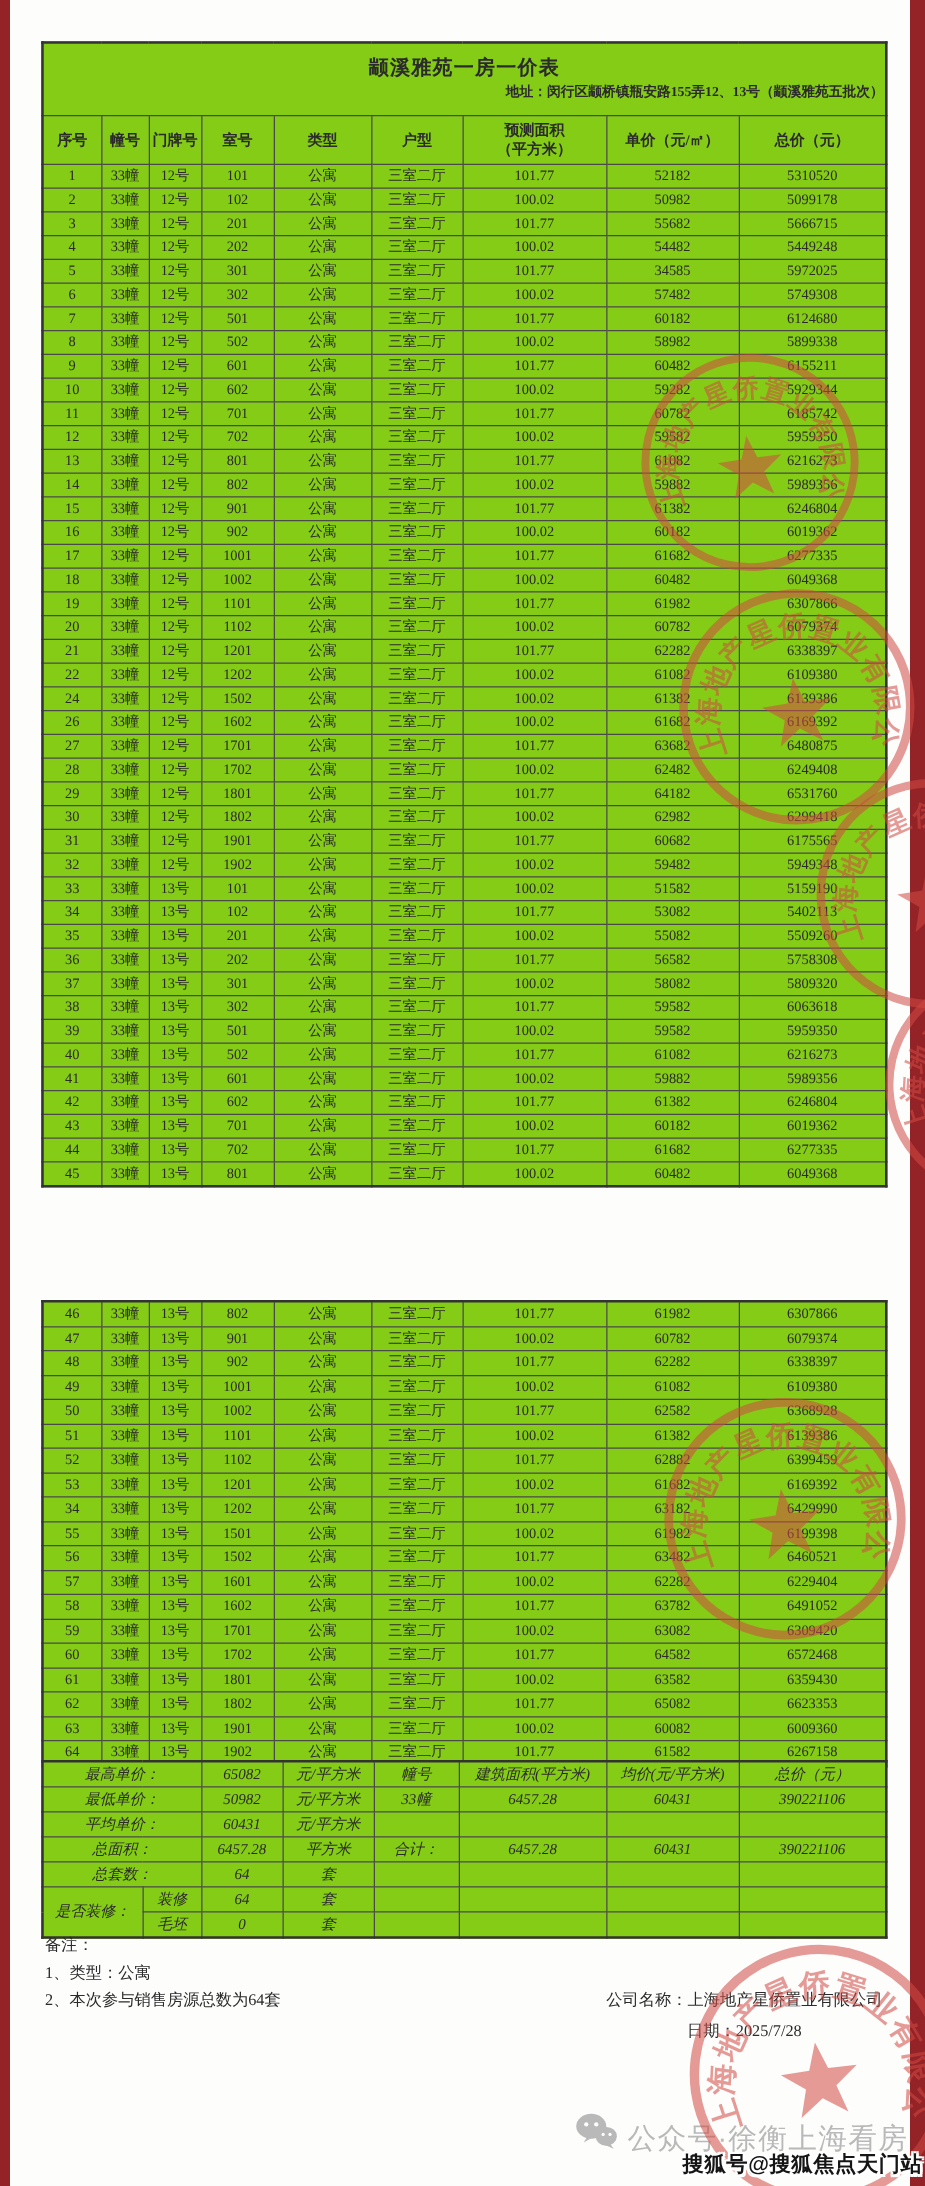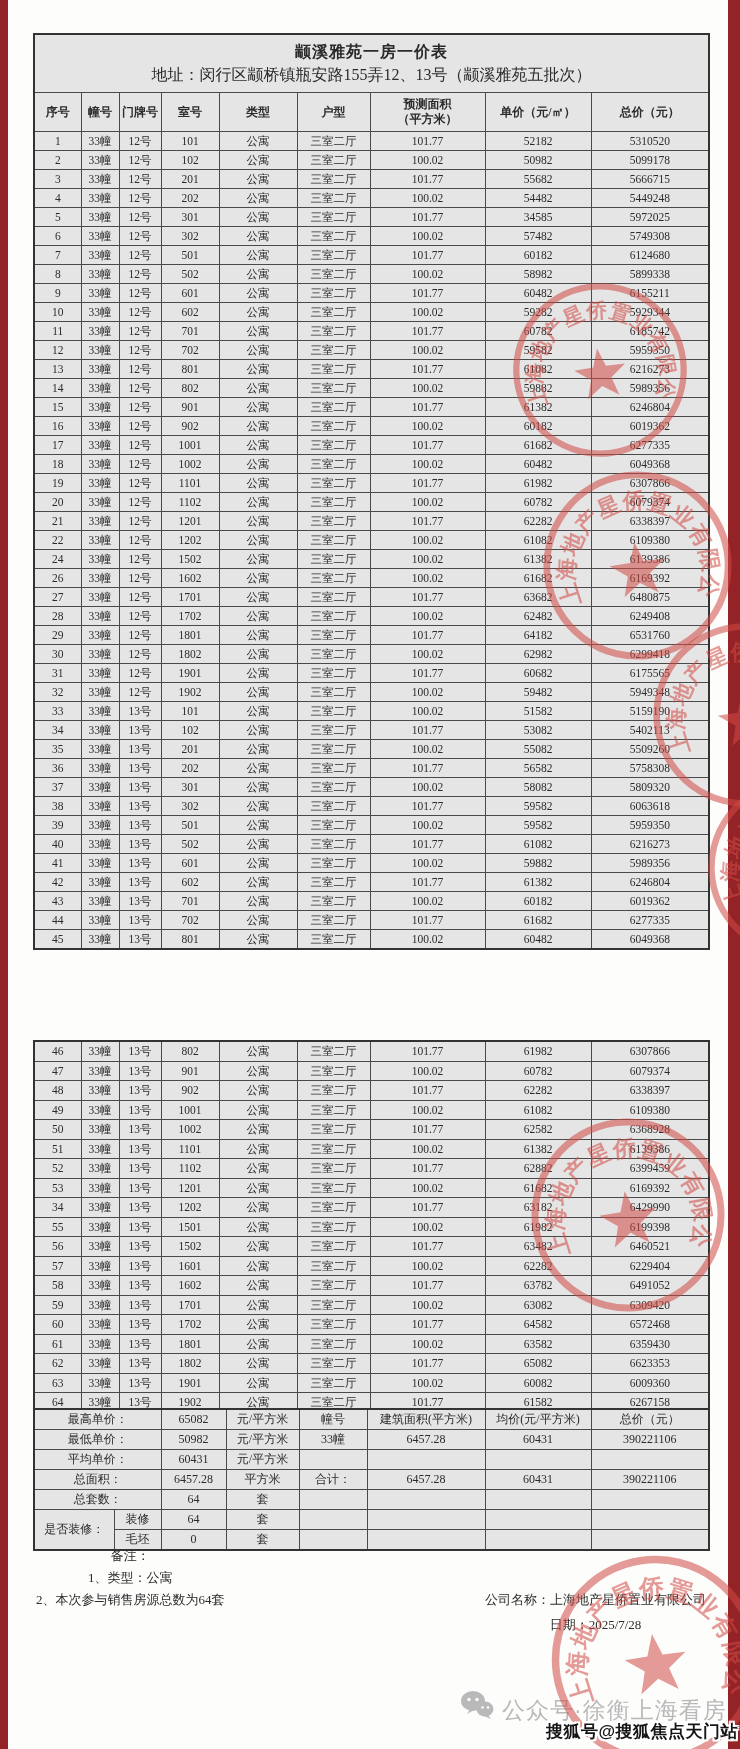--- a/index.html
+++ b/index.html
@@ -10,41 +10,41 @@
   }
   html,body{margin:0;padding:0;background:#ffffff;}
   .page{
     position:relative;width:740px;height:1749px;background:#fdfdfc;
     overflow:hidden;font-family:"Liberation Serif","DejaVu Serif",serif;color:var(--ink);
   }
   .band{position:absolute;top:0;height:100%;background:var(--red-band);}
   .band.left{left:0;width:8px;}
   .band.right{right:0;width:12px;}
 
-  table{border-collapse:collapse;table-layout:fixed;background:#e5e5e5;}
+  table{border-collapse:collapse;table-layout:fixed;background:#84cc16;}
   #table1,#table2,#summary-table{position:absolute;left:33px;width:675px;border:2px solid #333;}
   #table1{top:33px;}
   #table2{top:1040px;}
-  #summary-table{top:1408px;}
+  #summary-table{top:1408px;font-style:italic;}
   th,td{
     border:1px solid var(--line);
     text-align:center;vertical-align:middle;
     font-size:11.5px;line-height:1.25;
     padding:0 1px;overflow:hidden;white-space:nowrap;
   }
   .title-cell{height:57px;border-bottom:1px solid var(--line);}
   .doc-title{font-size:16px;font-weight:bold;letter-spacing:1px;}
-  .doc-address{font-size:16px;font-weight:normal;margin-top:3px;}
+  .doc-address{font-size:11px;font-weight:bold;margin-top:3px;text-align:right;}
   #t1-headers th{height:38px;font-size:12px;font-weight:bold;white-space:pre-line;}
   #t1-body td{height:18px;}
   #t2-body td{height:18.5px;}
   #summary-body td{height:19px;font-size:12px;}
   #summary-body td.lbl{font-weight:normal;}
 
-  .notes{position:absolute;left:36px;top:1545px;font-size:13px;line-height:1.7;text-align:center;}
+  .notes{position:absolute;left:36px;top:1545px;font-size:13px;line-height:1.7;}
   .company-block{position:absolute;right:34px;top:1588px;text-align:center;font-size:13px;line-height:1.9;}
 
   .wm-wechat{
     position:absolute;left:460px;top:1690px;display:flex;align-items:flex-end;gap:8px;
     color:#b9b9b9;font-family:"Liberation Sans",sans-serif;font-size:23px;letter-spacing:1px;
   }
   .wm-sohu{
     position:absolute;left:546px;top:1720px;
     color:#151515;font-family:"Liberation Sans",sans-serif;font-weight:bold;font-size:17px;
     letter-spacing:0.5px;white-space:nowrap;

